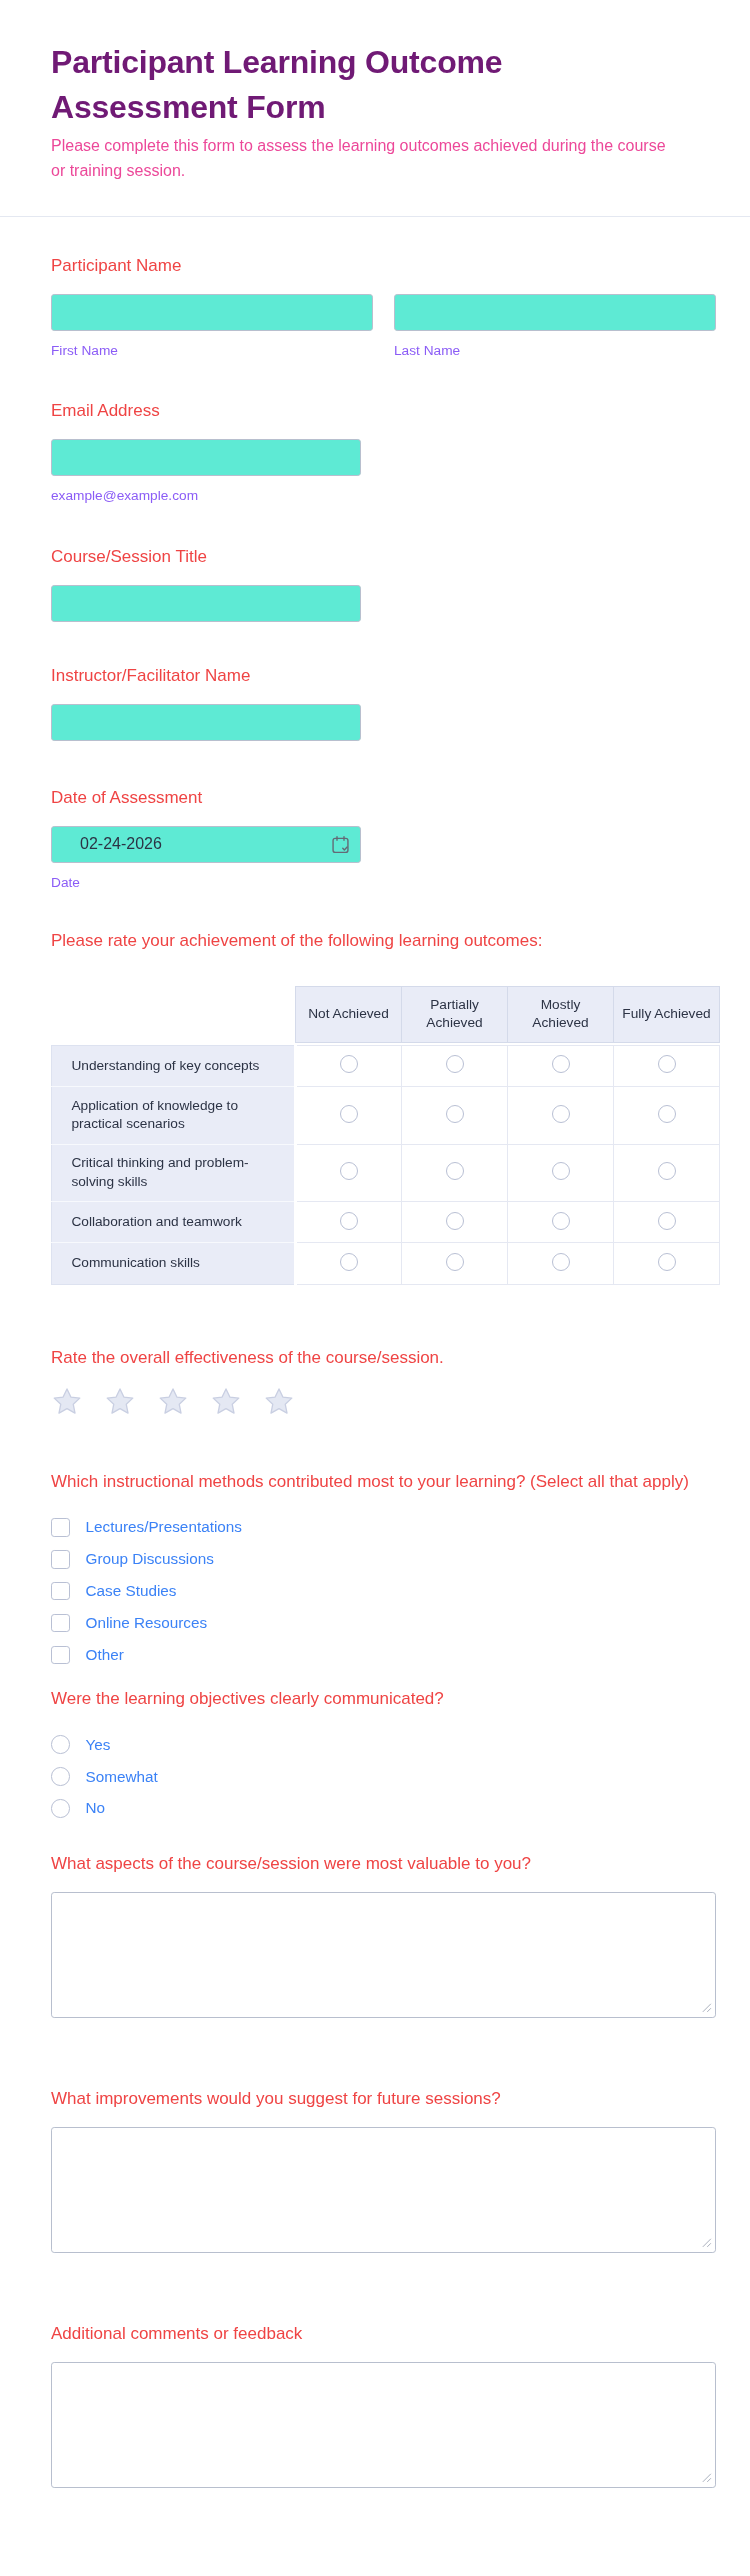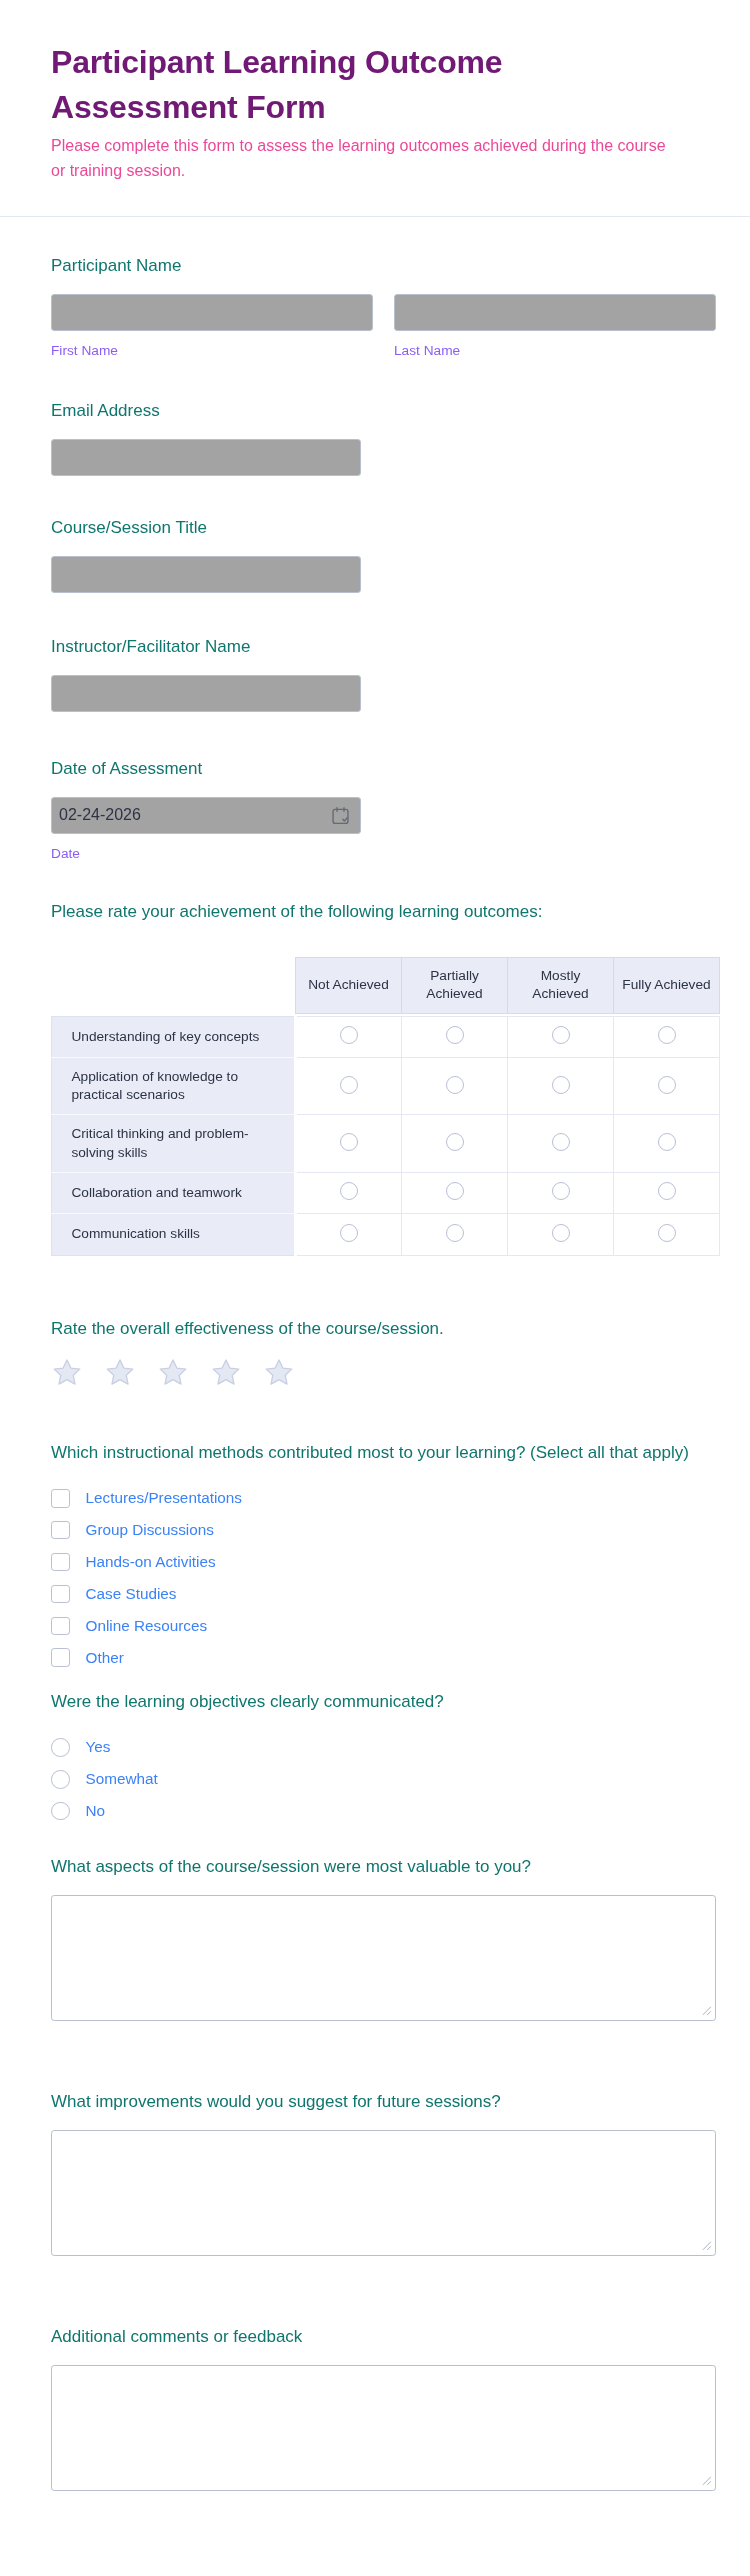--- a/index.html
+++ b/index.html
@@ -22,29 +22,29 @@
   .form-subtitle {
     margin: 0; font-size: 16px; line-height: 1.55; color: #ec4899;
     max-width: 669px; font-weight: 400;
   }
 
   
   .content { padding: 37px 34px 0 51px; }
   .section { margin-top: 39px; }
   .section.first { margin-top: 0; }
   .q-label {
-    font-size: 17px; font-weight: 500; color: #0f766e;
+    font-size: 17px; font-weight: 500; color: #ef4444;
     line-height: 1.45; margin: 0 0 15.3px 0; max-width: 645px;
   }
   .sublabel { font-size: 13.7px; color: #8b5cf6; margin-top: 11.3px; line-height: 1.3; }
 
   .text-input {
     height: 37px; width: 100%;
-    border: 0.8px solid #b8bfce; border-radius: 3.2px; background: #a3a3a3;
-    font-family: inherit; font-size: 16px; color: #2c3345; padding: 0 7px;
+    border: 0.8px solid #b8bfce; border-radius: 3.2px; background: #5eead4;
+    font-family: inherit; font-size: 16px; color: #2c3345; padding: 0 28px;
     outline: none;
   }
   .half { width: 310px; }
 
   .name-row { display: grid; grid-template-columns: 1fr 1fr; column-gap: 21px; }
 
   
   .date-wrap { position: relative; width: 310px; }
   .date-wrap .text-input { padding-right: 42px; }
   .cal-icon { position: absolute; right: 10.5px; top: 8px; width: 21px; height: 21px; }
@@ -125,20 +125,21 @@
         <div>
           <input class="text-input" type="text" value="" style="">
           <div class="sublabel">Last Name</div>
         </div>
       </div>
     </div>
 
     <div class="section">
       <div class="q-label">Email Address</div>
       <input class="text-input half" type="text" value="" style="">
+      <div class="sublabel">example@example.com</div>
     </div>
 
     <div class="section" style="margin-top:40px;">
       <div class="q-label">Course/Session Title</div>
       <input class="text-input half" type="text" value="" style="">
     </div>
 
     <div class="section" style="margin-top:42px;">
       <div class="q-label">Instructor/Facilitator Name</div>
       <input class="text-input half" type="text" value="" style="">
@@ -240,24 +241,20 @@
           <div class="choice-row">
             <span class="checkbox-box"></span>
             <span class="choice-label">Lectures/Presentations</span>
           </div>
           <div class="choice-row">
             <span class="checkbox-box"></span>
             <span class="choice-label">Group Discussions</span>
           </div>
           <div class="choice-row">
             <span class="checkbox-box"></span>
-            <span class="choice-label">Hands-on Activities</span>
-          </div>
-          <div class="choice-row">
-            <span class="checkbox-box"></span>
             <span class="choice-label">Case Studies</span>
           </div>
           <div class="choice-row">
             <span class="checkbox-box"></span>
             <span class="choice-label">Online Resources</span>
           </div>
           <div class="choice-row">
             <span class="checkbox-box"></span>
             <span class="choice-label">Other</span>
           </div>

